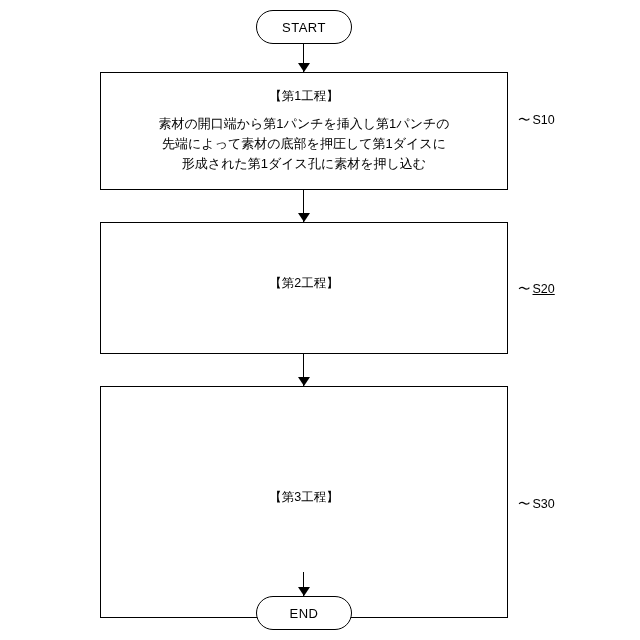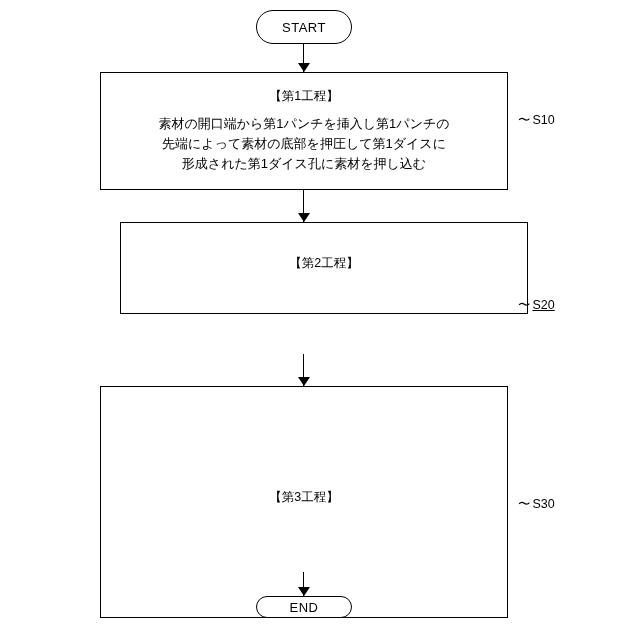--- a/index.html
+++ b/index.html
@@ -39,21 +39,21 @@
   #node-start {
     left: 256px;
     top: 10px;
     width: 96px;
     height: 34px;
   }
   #node-end {
     left: 256px;
     top: 596px;
     width: 96px;
-    height: 22px;
+    height: 34px;
   }
 
   
   .process {
     position: absolute;
     box-sizing: border-box;
     border: 1.4px solid #000;
     background: #fff;
     display: flex;
     flex-direction: column;
@@ -76,22 +76,21 @@
   #node-step1 {
     left: 100px;
     top: 72px;
     width: 408px;
     height: 118px;
   }
   #node-step2 {
     left: 100px;
     top: 222px;
     width: 408px;
-    height: 92px;
-    margin-left: 20px;
+    height: 132px;
   }
   #node-step3 {
     left: 100px;
     top: 386px;
     width: 408px;
     height: 232px;
   }
 
   
   .conn {
@@ -119,21 +118,21 @@
   #arrow-3 { top: 377px; }
   #arrow-4 { top: 587px; }
 
   
   .ref {
     position: absolute;
     font-size: 12.5px;
     white-space: nowrap;
   }
   #ref-s10 { left: 518px; top: 112px; }
-  #ref-s20 { left: 518px; top: 297px; text-decoration: underline; }
+  #ref-s20 { left: 518px; top: 281px; text-decoration: underline; }
   #ref-s30 { left: 518px; top: 472px; margin-top: 24px; }
   .ref .tilde {
     display: inline-block;
     margin-right: 2px;
   }
 </style>
 </head>
 <body>
 
 <div class="flowchart">

